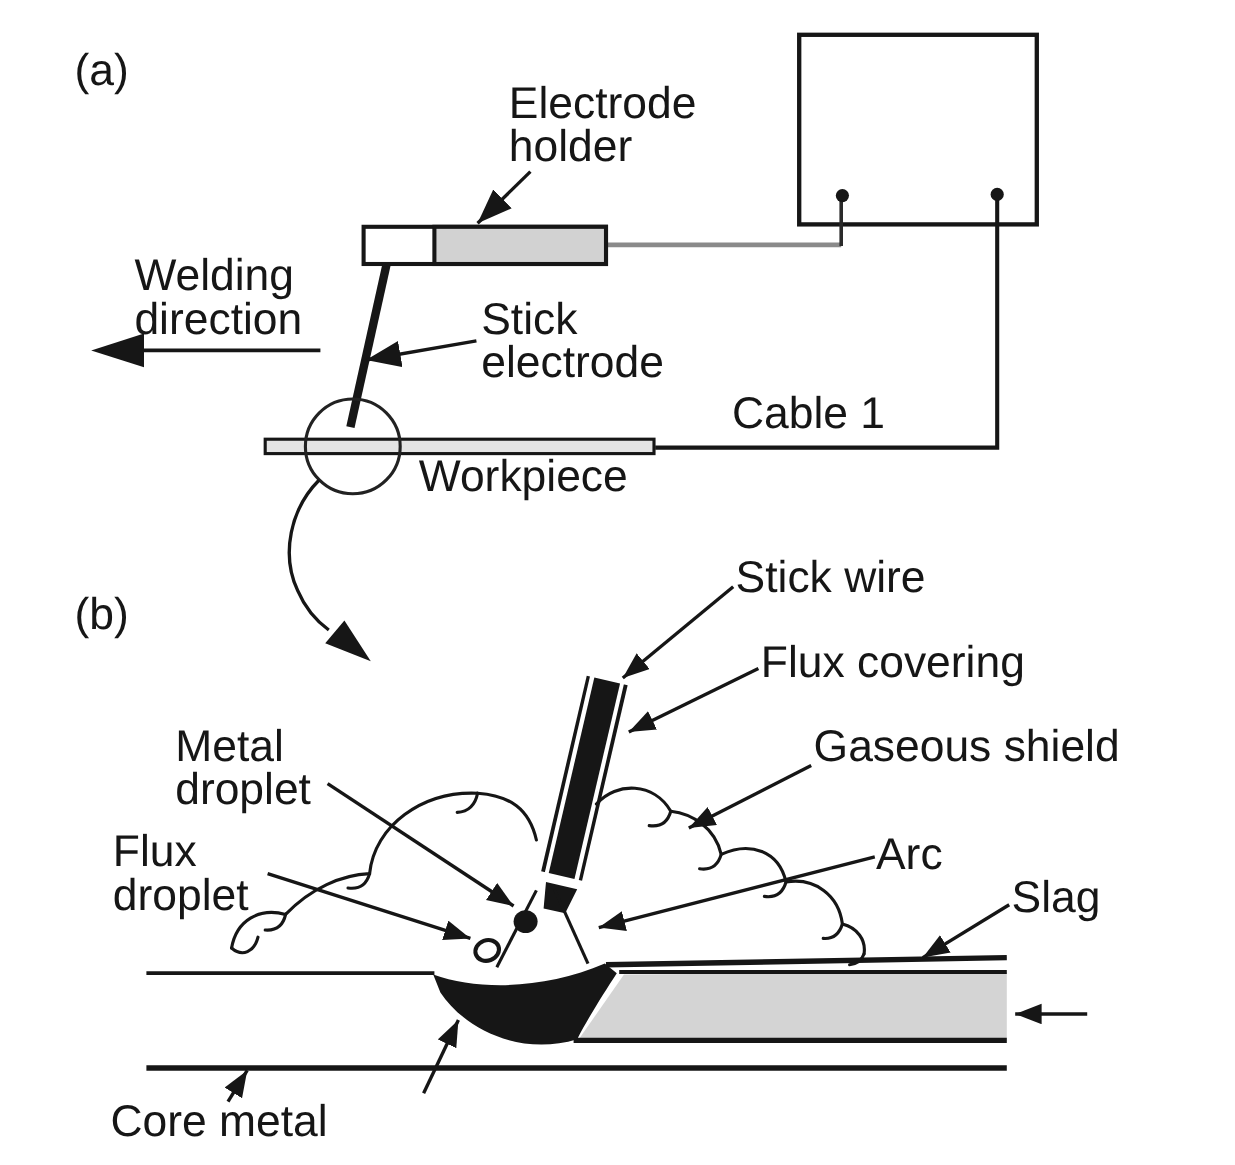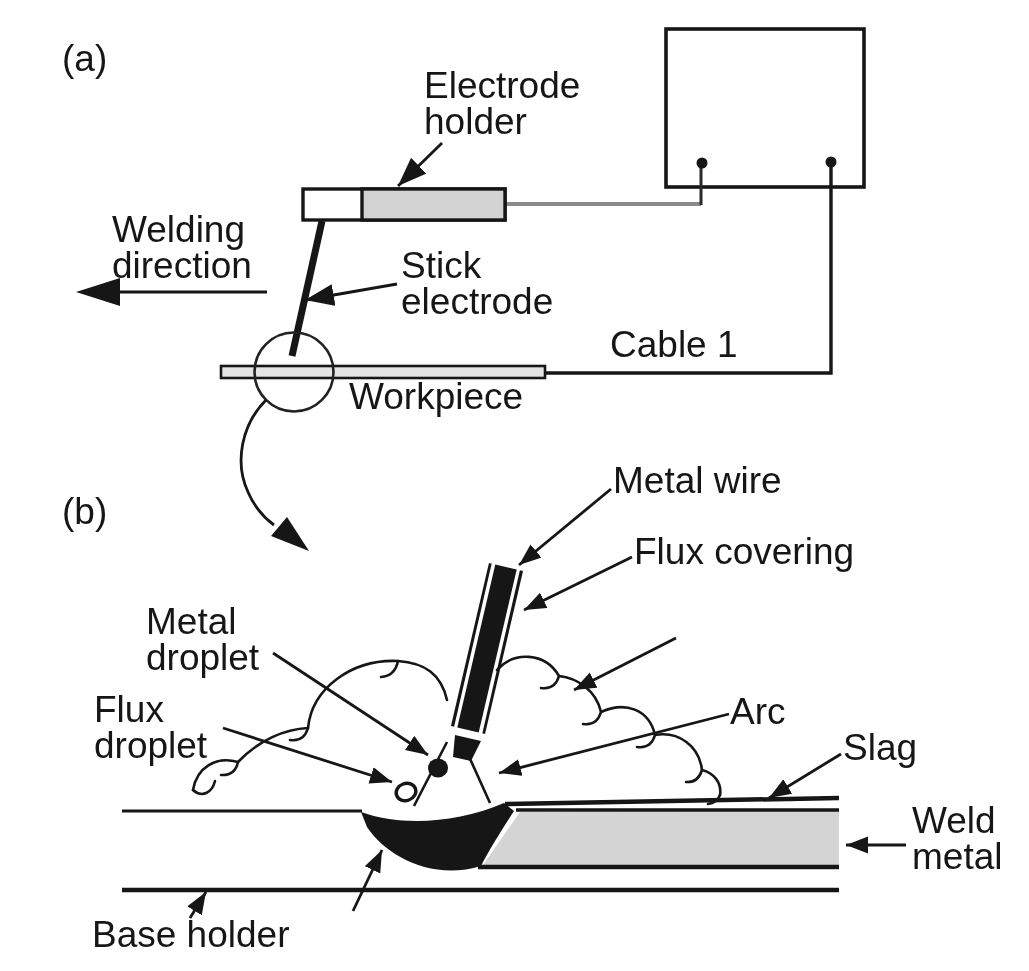--- a/index.html
+++ b/index.html
@@ -130,25 +130,24 @@
   <div class="lbl" style="left:424px;top:68px">Electrode
 holder</div>
   <div class="lbl" style="left:112px;top:212px">Welding
 direction</div>
   <div class="lbl" style="left:401px;top:248px">Stick
 electrode</div>
   <div class="lbl" style="left:610px;top:327px">Cable 1</div>
   <div class="lbl" style="left:349px;top:379px">Workpiece</div>
 
   <div class="lbl" style="left:62px;top:494px">(b)</div>
-  <div class="lbl" style="left:613px;top:463px">Metal wire</div>
+  <div class="lbl" style="left:613px;top:463px">Stick wire</div>
   <div class="lbl" style="left:634px;top:534px">Flux covering</div>
+  <div class="lbl" style="left:678px;top:604px">Gaseous shield</div>
   <div class="lbl" style="left:146px;top:604px">Metal
 droplet</div>
   <div class="lbl" style="left:94px;top:692px">Flux
 droplet</div>
   <div class="lbl" style="left:730px;top:694px">Arc</div>
   <div class="lbl" style="left:843px;top:730px">Slag</div>
-  <div class="lbl" style="left:912px;top:803px">Weld
-metal</div>
-  <div class="lbl" style="left:92px;top:917px">Base holder</div>
+  <div class="lbl" style="left:92px;top:917px">Core metal</div>
 
 </div>
 
 </body></html>

